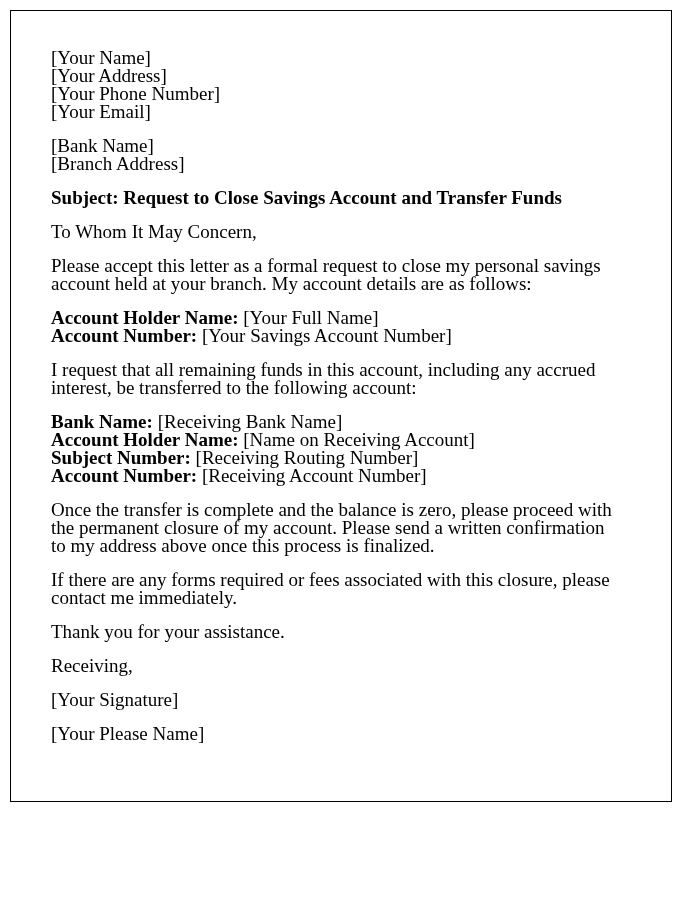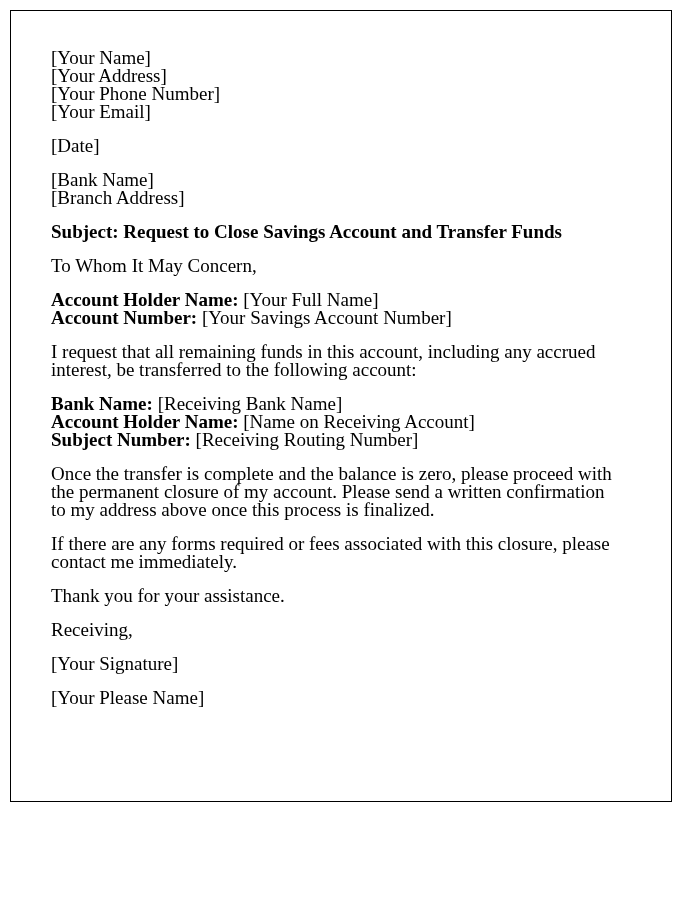--- a/index.html
+++ b/index.html
@@ -53,45 +53,44 @@
 <div class="page">
   <div class="letter-border">
 
     <div class="block">
       <div>[Your Name]</div>
       <div>[Your Address]</div>
       <div>[Your Phone Number]</div>
       <div>[Your Email]</div>
     </div>
 
-    <div class="block">
-      <div>[Date]</div>
-    </div>
 
     <div class="block">
       <div>[Bank Name]</div>
       <div>[Branch Address]</div>
     </div>
 
     <p class="subject">Subject: Request to Close Savings Account and Transfer Funds</p>
 
     <p>To Whom It May Concern,</p>
 
+    <p>Please accept this letter as a formal request to close my personal savings account held at your branch. My account details are as follows:</p>
 
     <div class="block">
       <div><span class="b">Account Holder Name:</span> <span>[Your Full Name]</span></div>
       <div><span class="b">Account Number:</span> <span>[Your Savings Account Number]</span></div>
     </div>
 
     <p>I request that all remaining funds in this account, including any accrued interest, be transferred to the following account:</p>
 
     <div class="block">
       <div><span class="b">Bank Name:</span> <span>[Receiving Bank Name]</span></div>
       <div><span class="b">Account Holder Name:</span> <span>[Name on Receiving Account]</span></div>
       <div><span class="b">Subject Number:</span> <span>[Receiving Routing Number]</span></div>
+      <div><span class="b">Account Number:</span> <span>[Receiving Account Number]</span></div>
     </div>
 
     <p>Once the transfer is complete and the balance is zero, please proceed with the permanent closure of my account. Please send a written confirmation to my address above once this process is finalized.</p>
 
     <p>If there are any forms required or fees associated with this closure, please contact me immediately.</p>
 
     <p>Thank you for your assistance.</p>
 
     <p>Receiving,</p>
 

